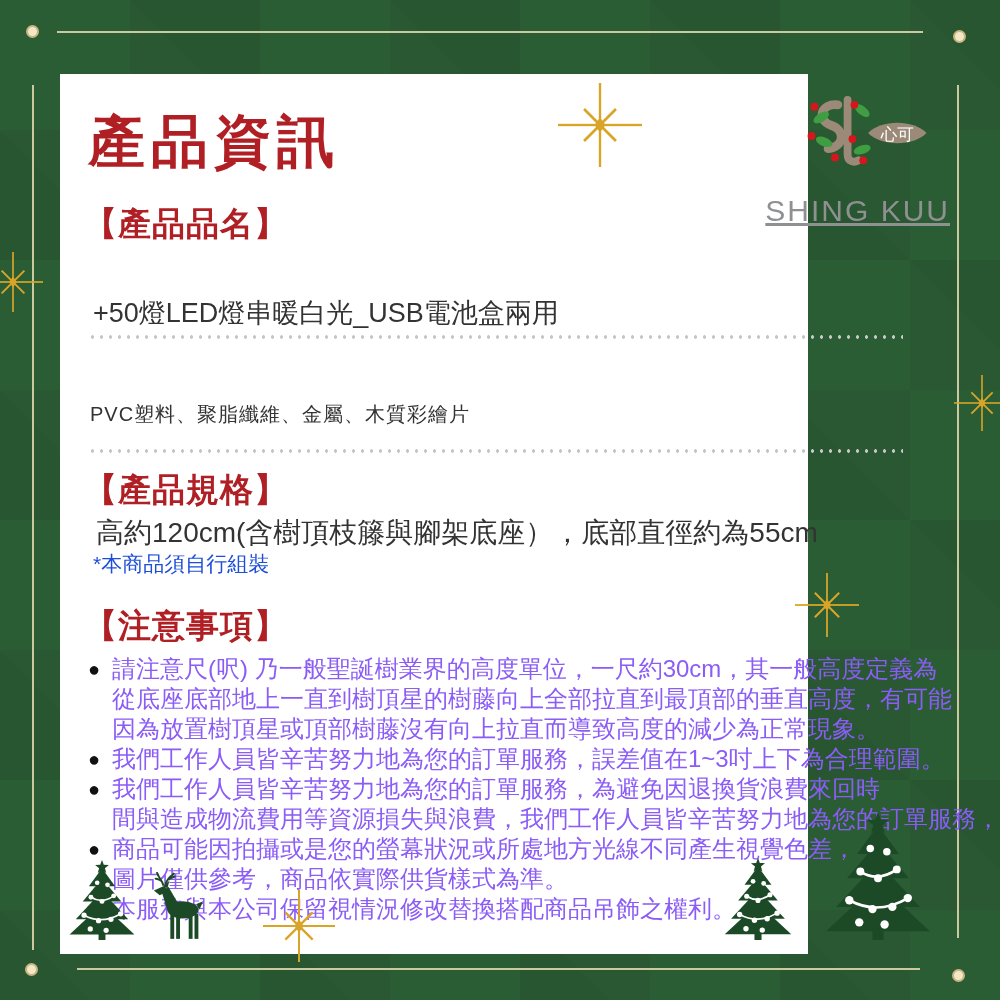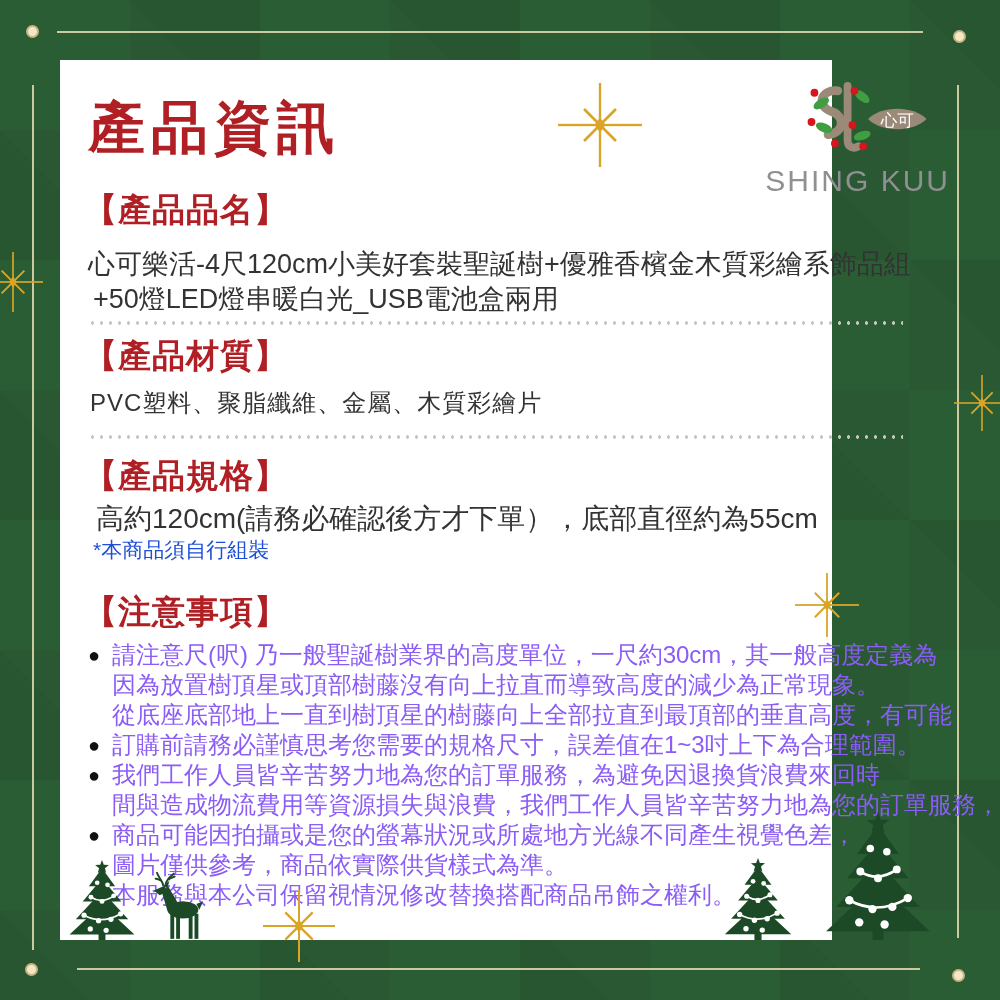--- a/index.html
+++ b/index.html
@@ -19,51 +19,51 @@
   .fl-bottom{left:77px;top:968px;width:843px;height:2px;}
   .fl-left{left:32px;top:85px;width:2px;height:865px;}
   .fl-right{left:957px;top:85px;width:2px;height:853px;}
   .corner-dot{position:absolute;width:13px;height:13px;border-radius:50%;
     background:#f2e7c9;border:2px solid #c9b57d;box-sizing:border-box;z-index:1;}
   .cd-tl{left:26px;top:25px;}
   .cd-tr{left:953px;top:30px;}
   .cd-bl{left:25px;top:963px;}
   .cd-br{left:952px;top:969px;}
   
-  .card{position:absolute;left:60px;top:60px;width:748px;height:880px;background:#ffffff;z-index:2;padding-left:24px;}
+  .card{position:absolute;left:60px;top:74px;width:748px;height:880px;background:#ffffff;z-index:2;}
   
   .page-title{position:absolute;left:28px;top:30px;font-size:57px;font-weight:900;
     color:#b01f24;letter-spacing:6px;white-space:nowrap;}
   .sec-heading{position:absolute;font-size:33px;font-weight:900;color:#b01f24;
     letter-spacing:1px;white-space:nowrap;}
   .h-name{left:24px;top:128px;}
   .h-material{left:24px;top:274px;}
   .h-spec{left:24px;top:394px;}
   .h-notice{left:24px;top:530px;}
   .body-line{position:absolute;color:#333333;white-space:nowrap;}
   .name-1{left:28px;top:186px;font-size:27px;}
   .name-2{left:33px;top:221px;font-size:27px;}
-  .material-line{left:30px;top:327px;font-size:24px;letter-spacing:1px;text-align:center;}
+  .material-line{left:30px;top:327px;font-size:20px;letter-spacing:1px;text-align:center;}
   .spec-line{left:36px;top:440px;font-size:28px;}
   .spec-note{position:absolute;left:33px;top:476px;font-size:21px;color:#1d4ed8;white-space:nowrap;}
   .divider{position:absolute;left:28px;width:815px;height:4px;
     background:radial-gradient(circle,#c6c6c6 1.6px,transparent 1.9px);
     background-size:9px 4px;background-repeat:repeat-x;}
   .dv-1{top:261px;}
   .dv-2{top:375px;}
   
   .notice-list{position:absolute;left:28px;top:580px;width:835px;}
   .notice-item{display:flex;align-items:flex-start;}
   .bullet{width:24px;flex:0 0 24px;font-size:20px;line-height:30px;color:#111111;}
   .notice-text{font-size:24px;line-height:30px;color:#8b5cf6;}
   .notice-text div{white-space:nowrap;}
   
   .logo{position:absolute;left:640px;top:22px;width:250px;text-align:right;}
   .logo-mark{display:inline-block;}
-  .brand-name{font-size:30px;color:#8f9091;letter-spacing:2px;margin-top:0px;white-space:nowrap;}
+  .brand-name{font-size:30px;color:#8f9091;letter-spacing:2px;margin-top:16px;white-space:nowrap;text-decoration:underline;}
   
   .deco{position:absolute;z-index:4;}
   .sparkle-1{left:558px;top:79px;width:84px;height:92px;}
   .sparkle-2{left:795px;top:559px;width:64px;height:92px;}
   .sparkle-3{left:263px;top:884px;width:72px;height:84px;z-index:5;}
   .sparkle-4{left:-17px;top:242px;width:60px;height:80px;}
   .sparkle-5{left:954px;top:359px;width:56px;height:88px;}
   .tree-left{left:66px;top:860px;width:72px;height:80px;}
   .deer{left:151px;top:872px;width:58px;height:68px;}
   .tree-small-right{left:722px;top:858px;width:72px;height:82px;}
@@ -163,47 +163,45 @@
         <circle cx="73" cy="66" r="4"></circle>
           <circle cx="44" cy="63" r="4"></circle>
       </g>
       <path d="M78,38 C92,24 124,24 138,38 C124,52 92,52 78,38 Z" fill="#9c8a79"></path>
       <text x="108" y="45" text-anchor="middle" font-size="17" fill="#ffffff">心可</text>
     </svg>
     <div class="brand-name">SHING KUU</div>
   </div>
 
   <div class="sec-heading h-name">【產品品名】</div>
-  <div class="body-line name-1">心可樂活-4尺120cm小美好套裝聖誕樹+優雅香檳金木質彩繪系飾品組</div>
   <div class="body-line name-2">+50燈LED燈串暖白光_USB電池盒兩用</div>
   <div class="divider dv-1"></div>
 
-  <div class="sec-heading h-material">【產品材質】</div>
   <div class="body-line material-line">PVC塑料、聚脂纖維、金屬、木質彩繪片</div>
   <div class="divider dv-2"></div>
 
   <div class="sec-heading h-spec">【產品規格】</div>
-  <div class="body-line spec-line">高約120cm(請務必確認後方才下單），底部直徑約為55cm</div>
+  <div class="body-line spec-line">高約120cm(含樹頂枝籐與腳架底座），底部直徑約為55cm</div>
   <div class="spec-note">*本商品須自行組裝</div>
 
   <div class="sec-heading h-notice">【注意事項】</div>
 
   <div class="notice-list">
     <div class="notice-item">
       <span class="bullet">●</span>
       <div class="notice-text">
         <div>請注意尺(呎) 乃一般聖誕樹業界的高度單位，一尺約30cm，其一般高度定義為</div>
+        <div>從底座底部地上一直到樹頂星的樹藤向上全部拉直到最頂部的垂直高度，有可能</div>
         <div>因為放置樹頂星或頂部樹藤沒有向上拉直而導致高度的減少為正常現象。</div>
-        <div>從底座底部地上一直到樹頂星的樹藤向上全部拉直到最頂部的垂直高度，有可能</div>
-      </div>
-    </div>
-    <div class="notice-item">
-      <span class="bullet">●</span>
-      <div class="notice-text">
-        <div>訂購前請務必謹慎思考您需要的規格尺寸，誤差值在1~3吋上下為合理範圍。</div>
+      </div>
+    </div>
+    <div class="notice-item">
+      <span class="bullet">●</span>
+      <div class="notice-text">
+        <div>我們工作人員皆辛苦努力地為您的訂單服務，誤差值在1~3吋上下為合理範圍。</div>
       </div>
     </div>
     <div class="notice-item">
       <span class="bullet">●</span>
       <div class="notice-text">
         <div>我們工作人員皆辛苦努力地為您的訂單服務，為避免因退換貨浪費來回時</div>
         <div>間與造成物流費用等資源損失與浪費，我們工作人員皆辛苦努力地為您的訂單服務，</div>
       </div>
     </div>
     <div class="notice-item">

